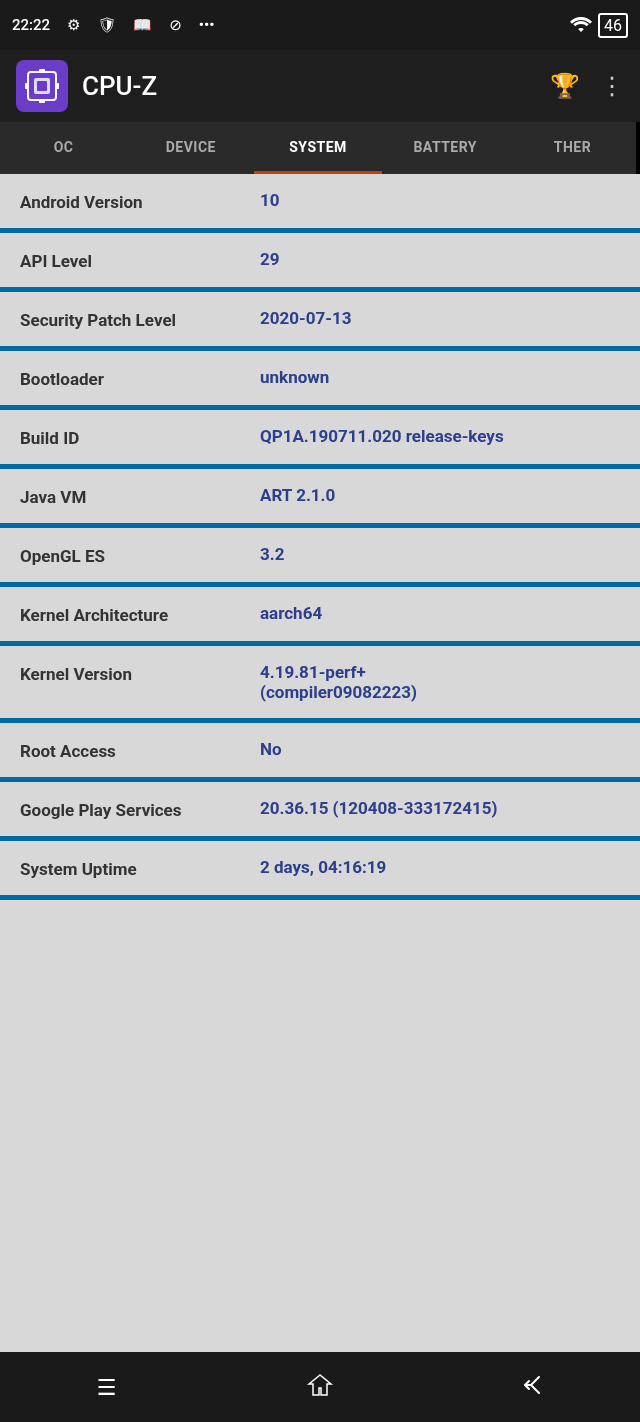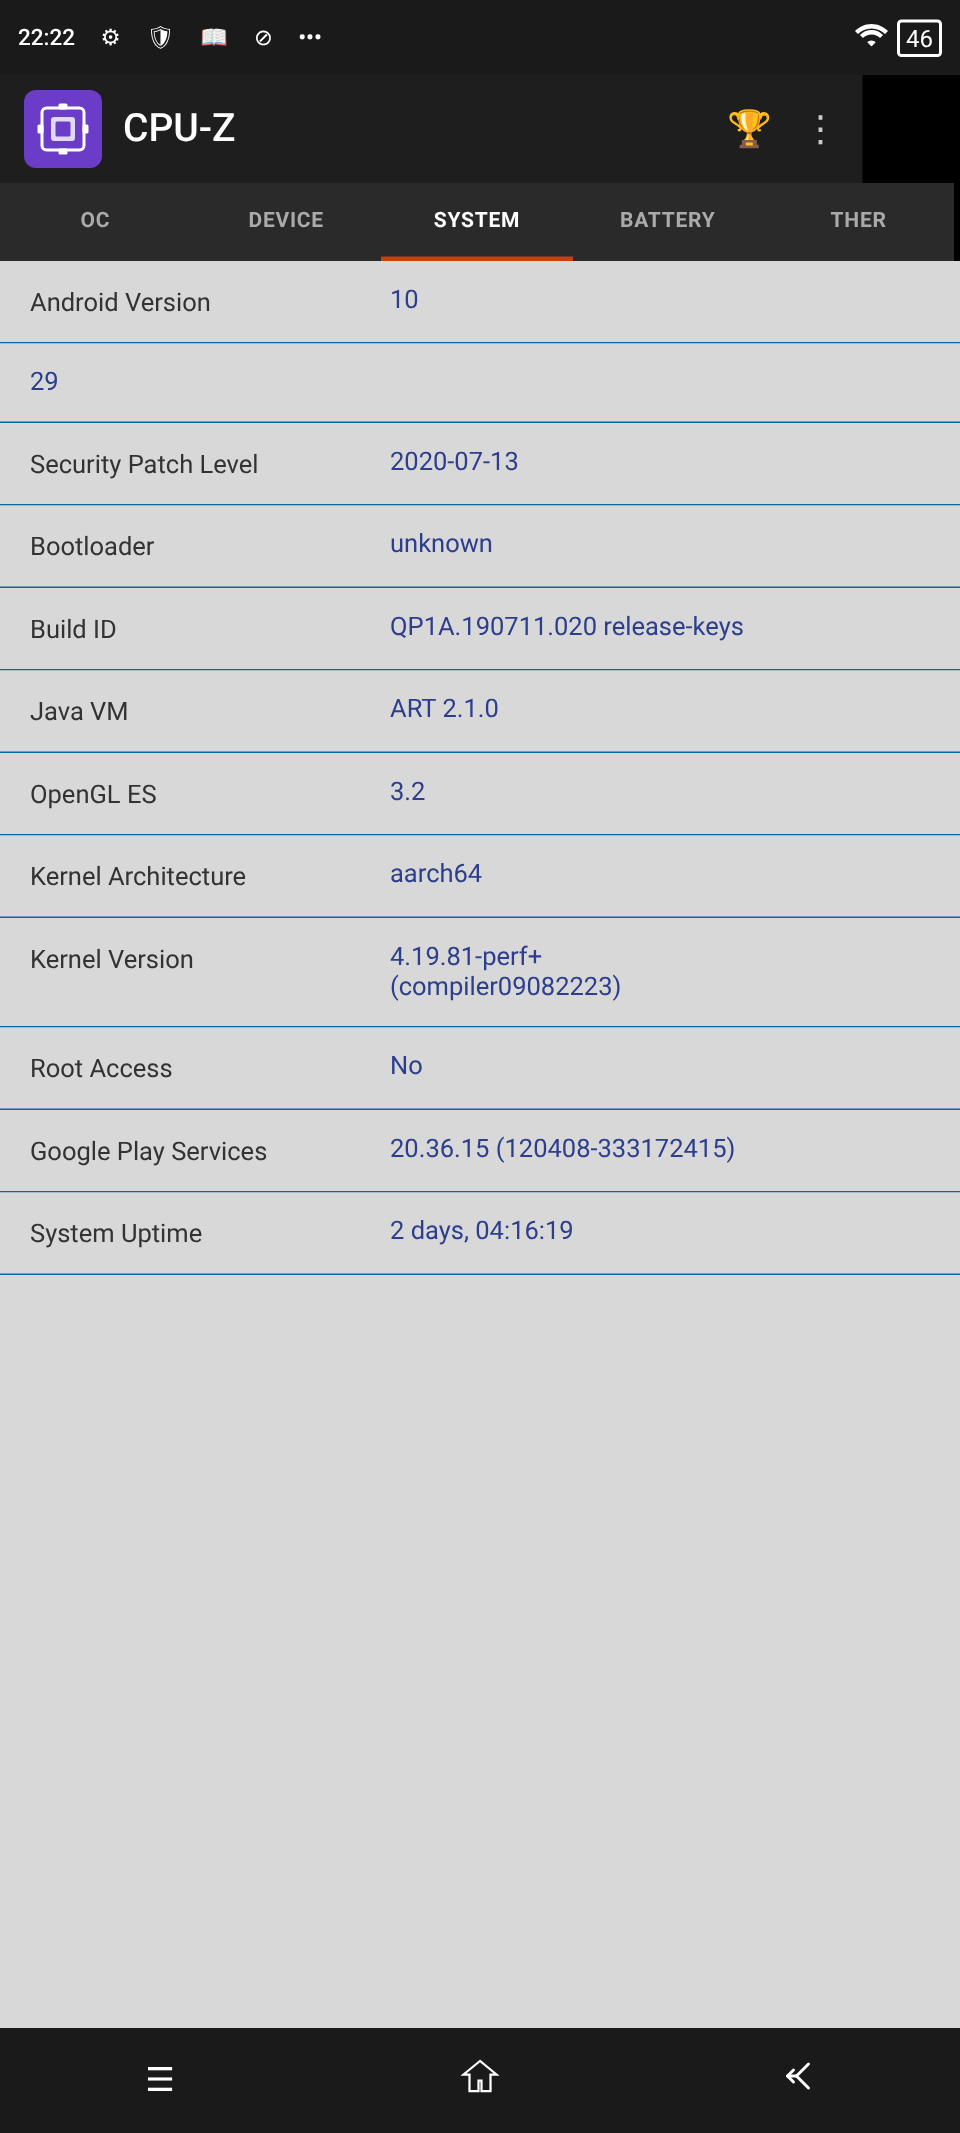--- a/index.html
+++ b/index.html
@@ -39,21 +39,21 @@
     .battery-box {
       border: 2px solid #fff;
       border-radius: 3px;
       padding: 1px 4px;
       font-size: 16px;
       position: relative;
     }
 
     
     .app-header {
-      width: 575px;
+      width: 640px;
       height: 72px;
       background: #1e1e1e;
       display: flex;
       align-items: center;
       padding: 0 16px;
     }
     .app-logo {
       width: 52px;
       height: 52px;
       background: #6b3cc7;
@@ -116,22 +116,23 @@
       width: 640px;
       background: #d8d8d8;
       flex: 1;
     }
 
     
     .info-row {
       display: flex;
       align-items: flex-start;
       padding: 16px 20px;
-      border-bottom: 1px solid #0369a1;
+      border-bottom: 5px solid #0369a1;
       background: #d8d8d8;
+      font-weight: bold;
     }
     .info-label {
       flex: 0 0 240px;
       color: #333;
       font-size: 17px;
       padding-top: 2px;
     }
     .info-value {
       flex: 1;
       color: #2c3e8c;
@@ -228,20 +229,21 @@
     <span>THER</span>
   </div>
 </div>
 
 <div class="content" id="info-rows-container">
 <div class="info-row">
       <div class="info-label">Android Version</div>
       <div class="info-value" style="white-space: pre-line;">10</div>
     </div>
     <div class="info-row">
+      <div class="info-label">API Level</div>
       <div class="info-value" style="white-space: pre-line;">29</div>
     </div>
     <div class="info-row">
       <div class="info-label">Security Patch Level</div>
       <div class="info-value" style="white-space: pre-line;">2020-07-13</div>
     </div>
     <div class="info-row">
       <div class="info-label">Bootloader</div>
       <div class="info-value" style="white-space: pre-line;">unknown</div>
     </div>

